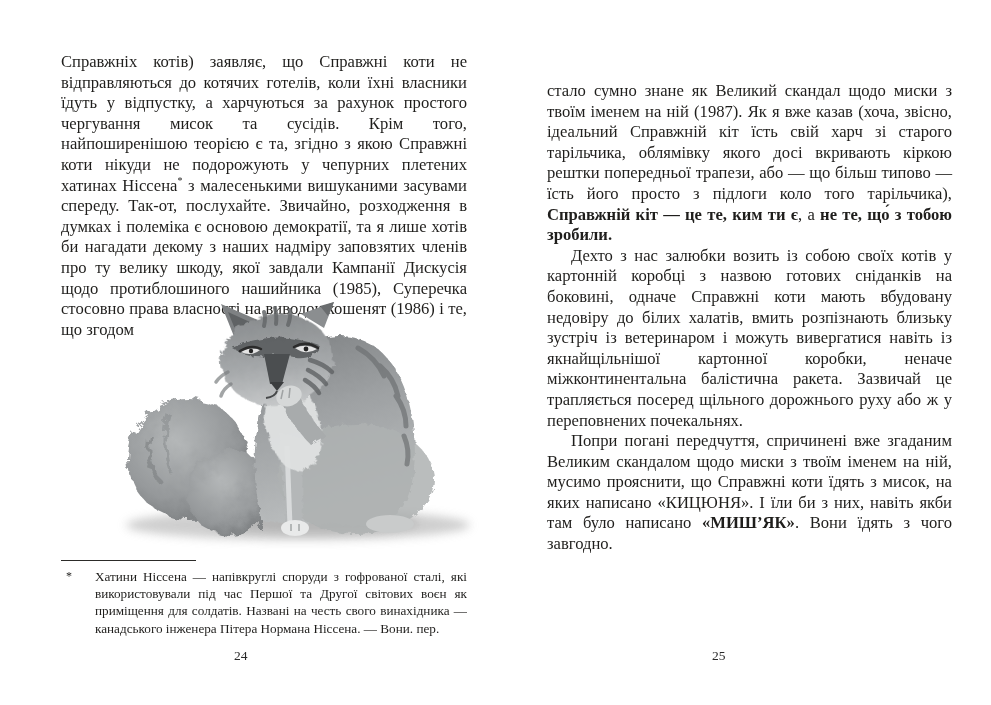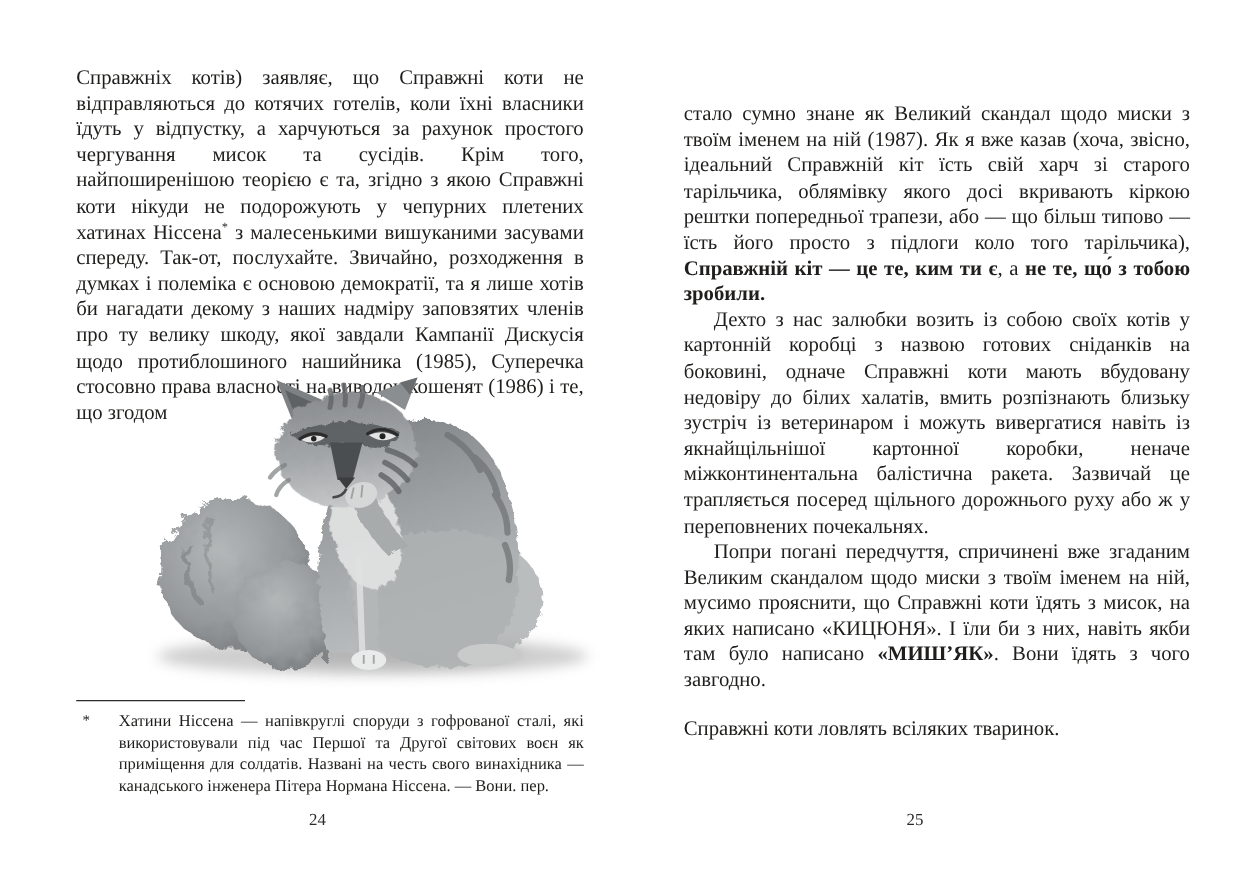--- a/index.html
+++ b/index.html
@@ -15,21 +15,21 @@
   .st-i{}
   .st-b{font-weight:700;}
   sup.st-sup{font-size:10px;line-height:0;}
   #left-body{position:absolute;left:61px;top:52px;width:406px;}
   #right-body{position:absolute;left:547px;top:52px;width:405px;margin-top:29px;}
   #cat{position:absolute;left:58px;top:294px;width:424px;height:262px;margin:0;}
   #footnote{position:absolute;left:61px;top:560px;width:406px;}
   .fn-rule{width:135px;height:0;border-top:1.3px solid #2c2b29;margin-bottom:7px;}
   .fn-body{position:relative;padding-left:34px;font-size:13.2px;line-height:17.2px;text-align:justify;}
   .fn-marker{position:absolute;left:5px;top:0;font-size:12px;}
-  .page-number{position:absolute;top:648px;width:40px;text-align:center;font-size:13.5px;color:#2a2a2a;}
+  .page-number{position:absolute;top:648px;width:40px;text-align:left;font-size:13.5px;color:#2a2a2a;}
   #pn-left{left:234px;}
   #pn-right{left:712px;}
 </style>
 </head>
 <body>
 
 <section>
   <div id="left-body" class="body-text">
       <p class="para"><span>Справжніх котів) заявляє, що Справжні коти не відправляються до котячих готелів, коли їхні власники їдуть у відпустку, а харчуються за рахунок простого чергування мисок та сусідів. Крім того, найпоширенішою теорією є та, згідно з якою Справжні коти нікуди не подорожують у чепурних плетених хатинах Ніссена</span><sup class="st-sup">*</sup><span> з малесенькими вишуканими засувами спереду. Так-от, послухайте. Звичайно, розходження в думках і полеміка є основою демократії, та я </span><span class="st-i">лише</span><span> хотів би нагадати </span><span class="st-i">декому</span><span> з наших надміру </span><span class="st-i">заповзятих</span><span> членів про ту велику шкоду, якої завдали Кампанії Дискусія щодо протиблошиного нашийника (1985), Суперечка стосовно права власності на виводок кошенят (1986) і те, що згодом</span></p>
     </div>
@@ -160,16 +160,15 @@
   </div>
 
   <div id="pn-left" class="page-number">24</div>
 </section>
 
 <section>
   <div id="right-body" class="body-text">
       <p class="para"><span>стало сумно знане як Великий скандал щодо миски з твоїм іменем на ній (1987). Як я вже казав (хоча, звісно, ідеальний Справжній кіт їсть свій харч зі старого тарільчика, облямівку якого досі вкривають кіркою рештки попередньої трапези, або — що більш типово — їсть його просто з підлоги коло того тарільчика), </span><span class="st-b">Справжній кіт — це те, ким ти є</span><span>, а </span><span class="st-b">не те, що́ з тобою зробили.</span></p>
       <p class="para indent"><span>Дехто з нас залюбки возить із собою своїх котів у картонній коробці з назвою готових сніданків на боковині, одначе Справжні коти мають вбудовану недовіру до білих халатів, вмить розпізнають близьку зустріч із ветеринаром і можуть вивергатися навіть із якнайщільнішої картонної коробки, неначе міжконтинентальна балістична ракета. Зазвичай це трапляється посеред щільного дорожнього руху або ж у переповнених почекальнях.</span></p>
       <p class="para indent"><span>Попри погані передчуття, спричинені вже згаданим Великим скандалом щодо миски з твоїм іменем на ній, мусимо прояснити, що Справжні коти </span><span class="st-i">їдять</span><span> з мисок, на яких написано «КИЦЮНЯ». І їли би з них, навіть якби там було написано </span><span class="st-b">«МИШ’ЯК»</span><span>. Вони їдять </span><span class="st-i">з чого завгодно</span><span>.</span></p>
-      <p class="para gap"><span>Справжні коти ловлять всіляких тваринок.</span></p>
     </div>
   <div id="pn-right" class="page-number">25</div>
 </section>
 
 </body></html>

